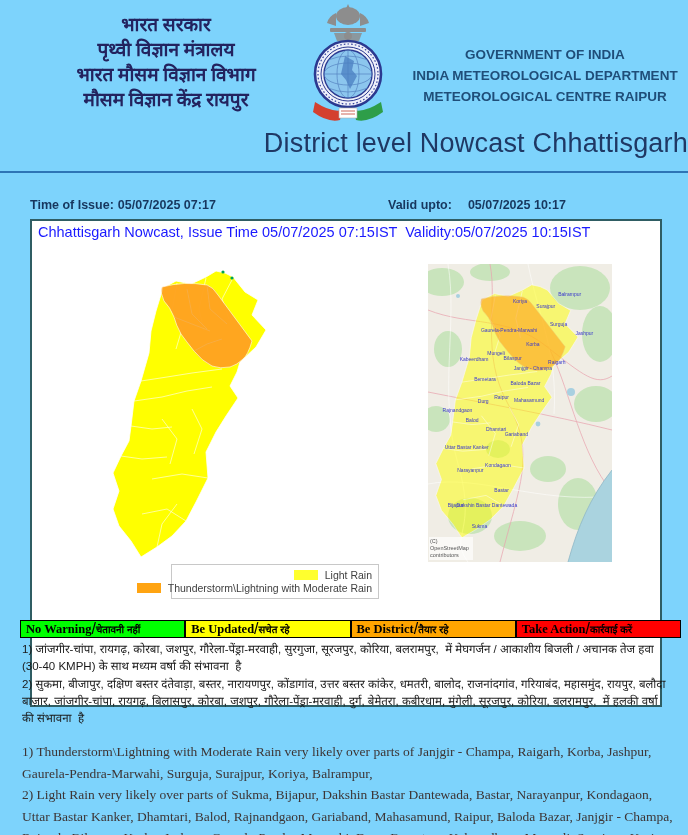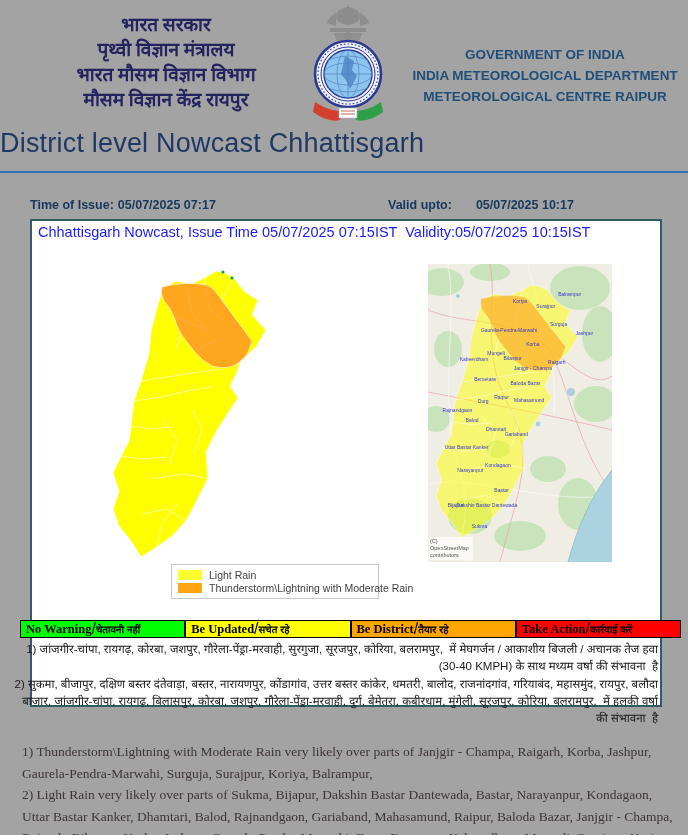--- a/index.html
+++ b/index.html
@@ -1,46 +1,46 @@
 <!DOCTYPE html>
 <html style="--light-rain: #FFFF00; --moderate-rain: #FFA420;"><head>
 <meta charset="utf-8">
 <style>
   * { margin:0; padding:0; box-sizing:border-box; }
   html,body { background:#fff; }
   .page {
     position:relative; width:688px; height:835px; margin:0 auto;
-    background:#a3a3a3; overflow:hidden;
+    background:#7dd3fc; overflow:hidden;
     font-family:"Liberation Sans", sans-serif;
   }
   
   .hdr-hindi {
     position:absolute; left:38px; top:12px; width:256px;
     text-align:center; font-weight:bold; font-size:19px; line-height:25px;
     color:#23235f; font-family:"Liberation Serif", serif;
   }
   .logo { position:absolute; left:298px; top:2px; width:100px; height:120px; }
   .hdr-eng {
     position:absolute; left:408px; top:20px; width:274px;
     text-align:center; font-weight:bold; font-size:13.5px; line-height:21px;
     color:#1f4e79;
     margin-top:24px;
   }
   
   .page-title {
     position:absolute; left:0; top:128px; width:100%;
-    text-align:left; font-size:27px; font-weight:normal; color:#1f3864;
+    text-align:right; font-size:27px; font-weight:normal; color:#1f3864;
     letter-spacing:0.2px;
   }
   .title-rule { position:absolute; left:0; top:171px; width:100%; height:2px; background:#2e74b5; }
   
   .issue-row { position:absolute; left:0; top:198px; width:100%; font-size:12.5px; font-weight:bold; color:#17375e; }
   .issue-left  { position:absolute; left:30px;  white-space:pre; }
   .issue-right { position:absolute; left:388px; white-space:pre; }
-  .issue-right .val { margin-left:24px; }
+  .issue-right .val { margin-left:16px; }
   .issue-left  .val { margin-left:4px;  }
   
   .nowcast-box {
     position:absolute; left:30px; top:219px; width:632px; height:488px;
     border:2px solid #2f5d63; background:#fff;
   }
   .headline {
     position:absolute; left:6px; top:3px; width:620px;
     font-size:14.5px; color:#1a1aff; white-space:pre; overflow:hidden;
   }
@@ -57,36 +57,36 @@
   .attribution {
     position:absolute; left:1px; bottom:2px; width:44px;
     font-size:5.5px; line-height:7px; color:#555;
     background:rgba(255,255,255,.65); padding:1px;
   }
   .legend {
     position:absolute; left:139px; top:343px; width:208px; height:35px;
     background:#fff; border:1px solid #c8c8c8; padding:3px 6px;
     display:flex; flex-direction:column; justify-content:space-around;
   }
-  .legend-row { display:flex; align-items:center; gap:7px; }
+  .legend-row { display:flex; align-items:center; gap:7px;justify-content:flex-end; }
   .legend-row .swatch { width:24px; height:10px; flex:0 0 auto; }
   .legend-row .legend-label { font-size:10.5px; color:#404040; white-space:nowrap; }
   
   .alert-bar { position:absolute; left:20px; top:620px; width:661px; height:18px; display:flex;border-radius:6px; }
   .alert-seg {
     flex:1 1 0; border:1px solid #000; padding-left:5px;
     display:flex; align-items:center; overflow:hidden; white-space:nowrap;
     color:#000;
   }
   .alert-en { font-family:"Liberation Serif", serif; font-weight:bold; font-size:12.5px; }
   .alert-hi { font-size:10px; font-weight:bold; }
   
   .hindi-para {
-    position:absolute; left:8px; width:650px;
-    font-size:11.5px; line-height:17px; color:#1a1a1a; white-space:pre-wrap;text-align:right;
+    position:absolute; left:22px; width:650px;
+    font-size:11.5px; line-height:17px; color:#1a1a1a; white-space:pre-wrap;
   }
   .hindi-para.p1 { top:641px; }
   .hindi-para.p2 { top:676px; }
   .english-block {
     position:absolute; left:22px; top:741px; width:652px;
     font-family:"Liberation Serif", serif; font-size:13.5px; line-height:21.5px;
     color:#3d3535;
   }
   .english-block p { margin:0; }
 </style>

